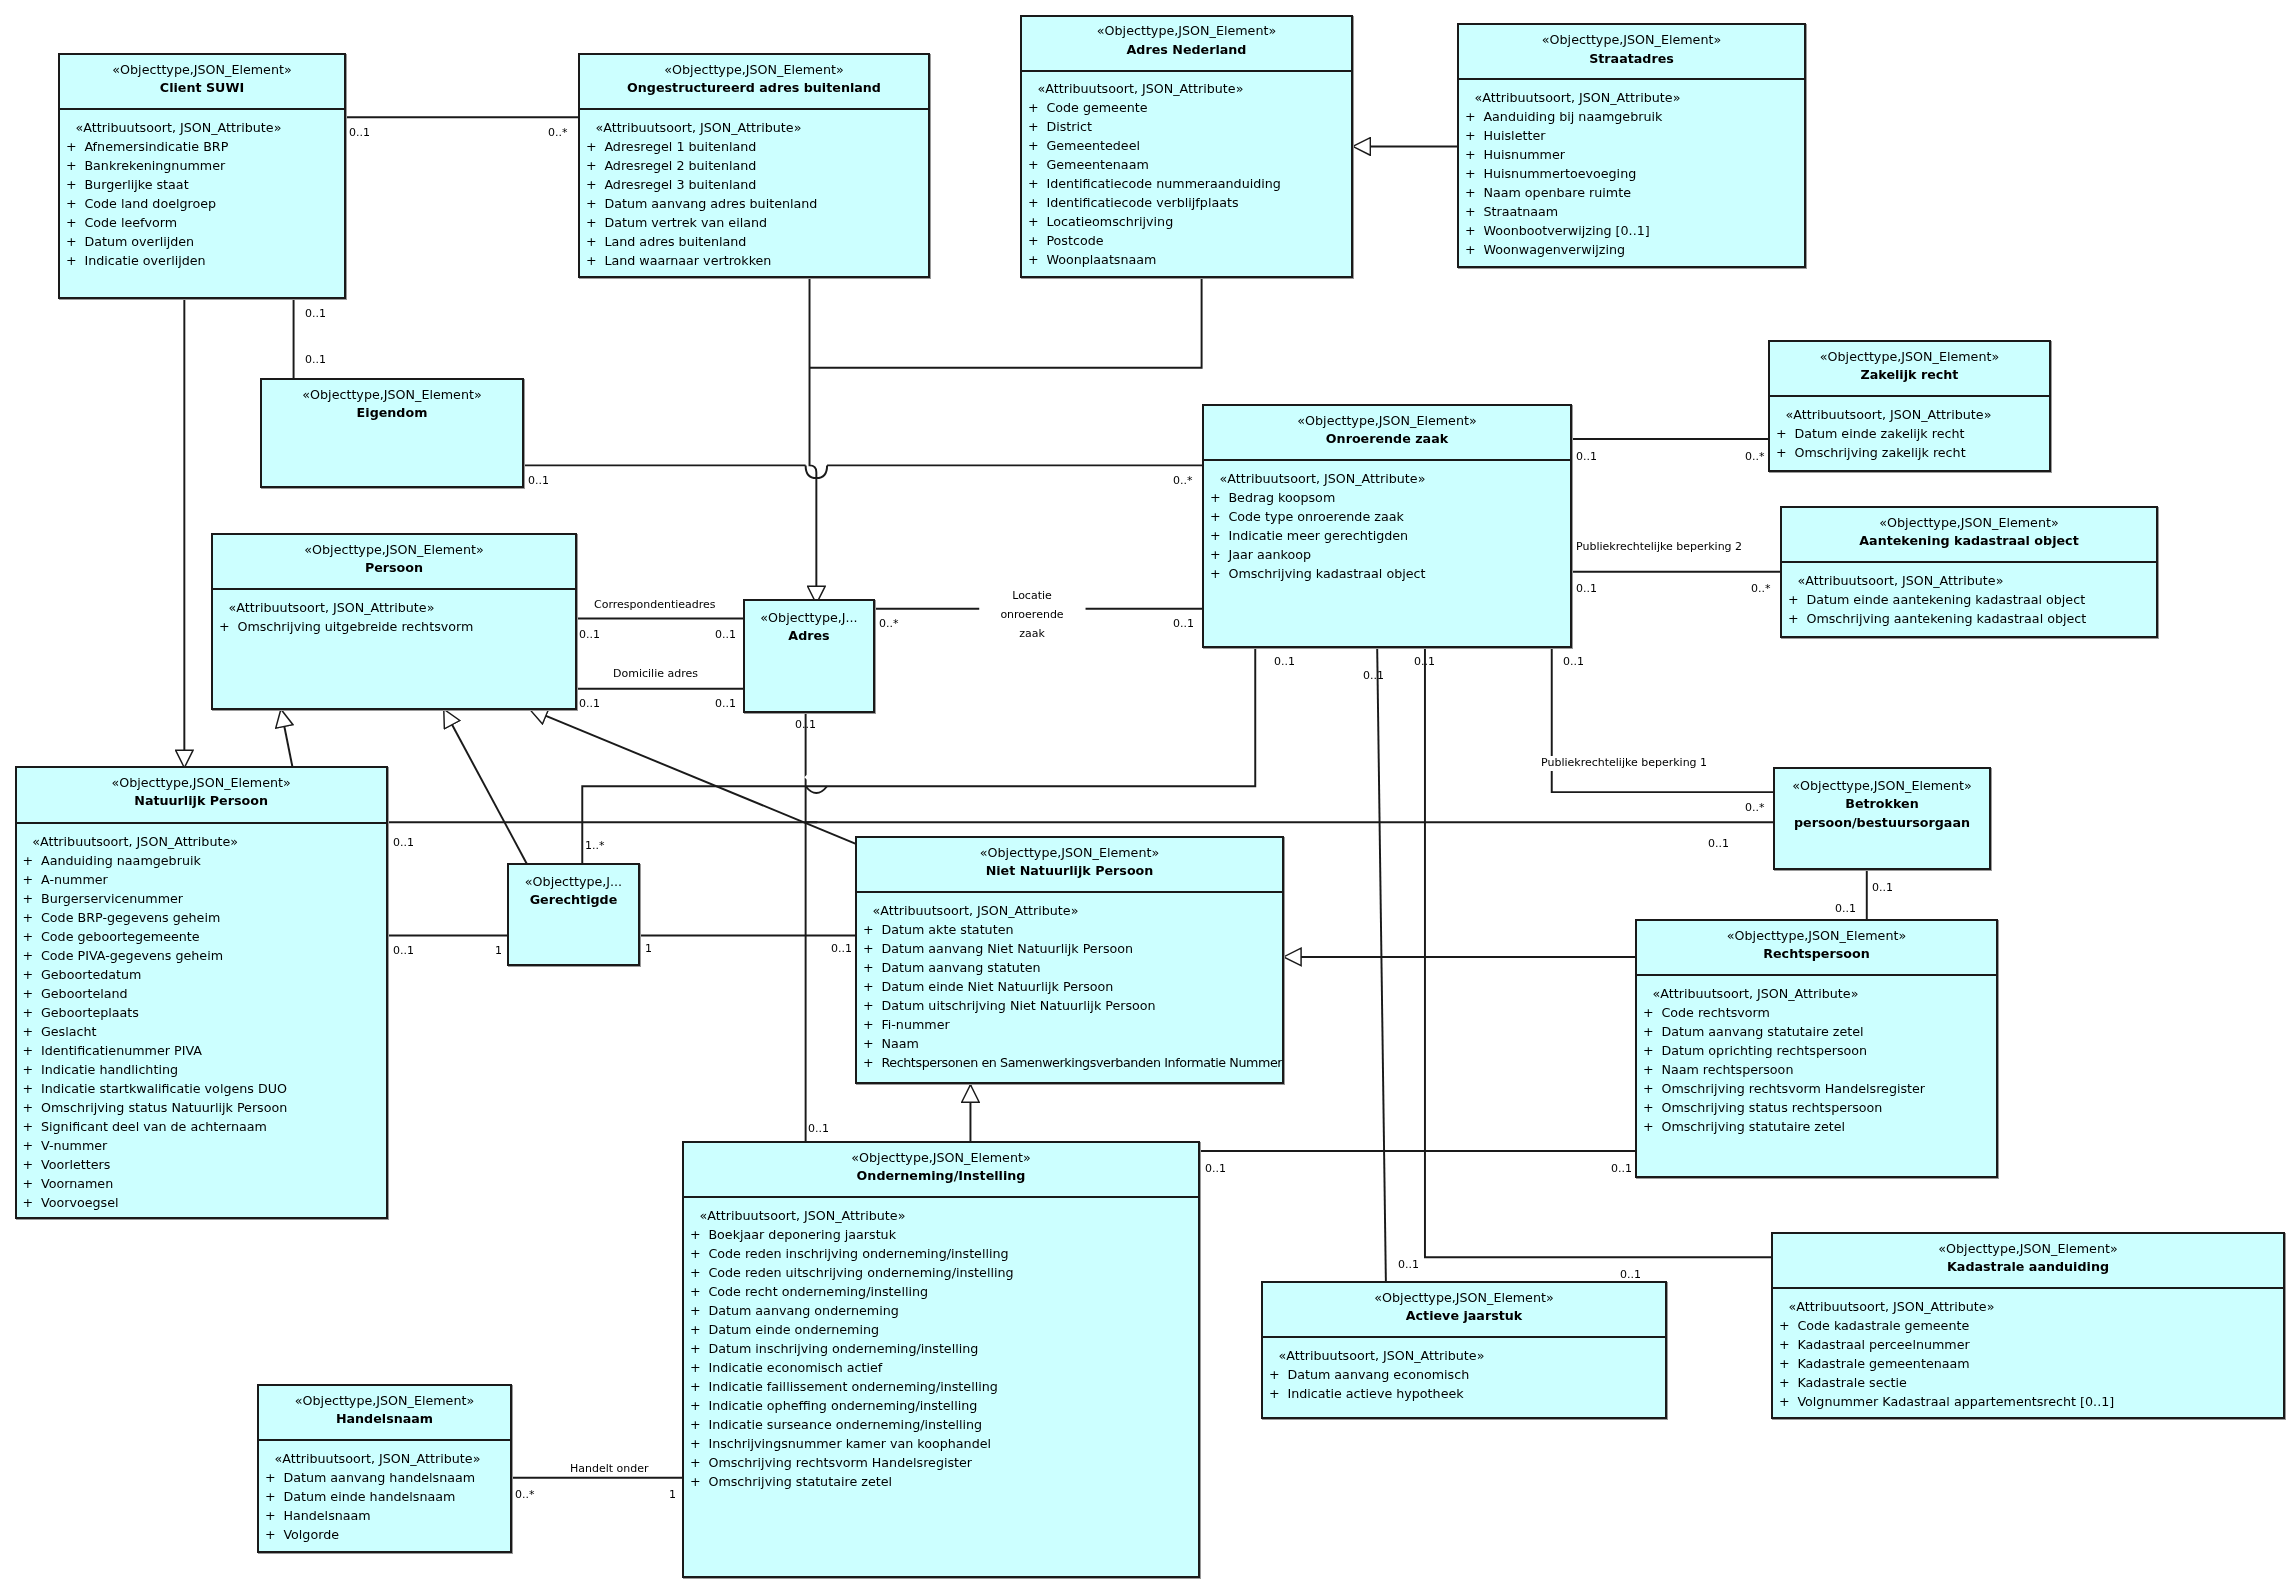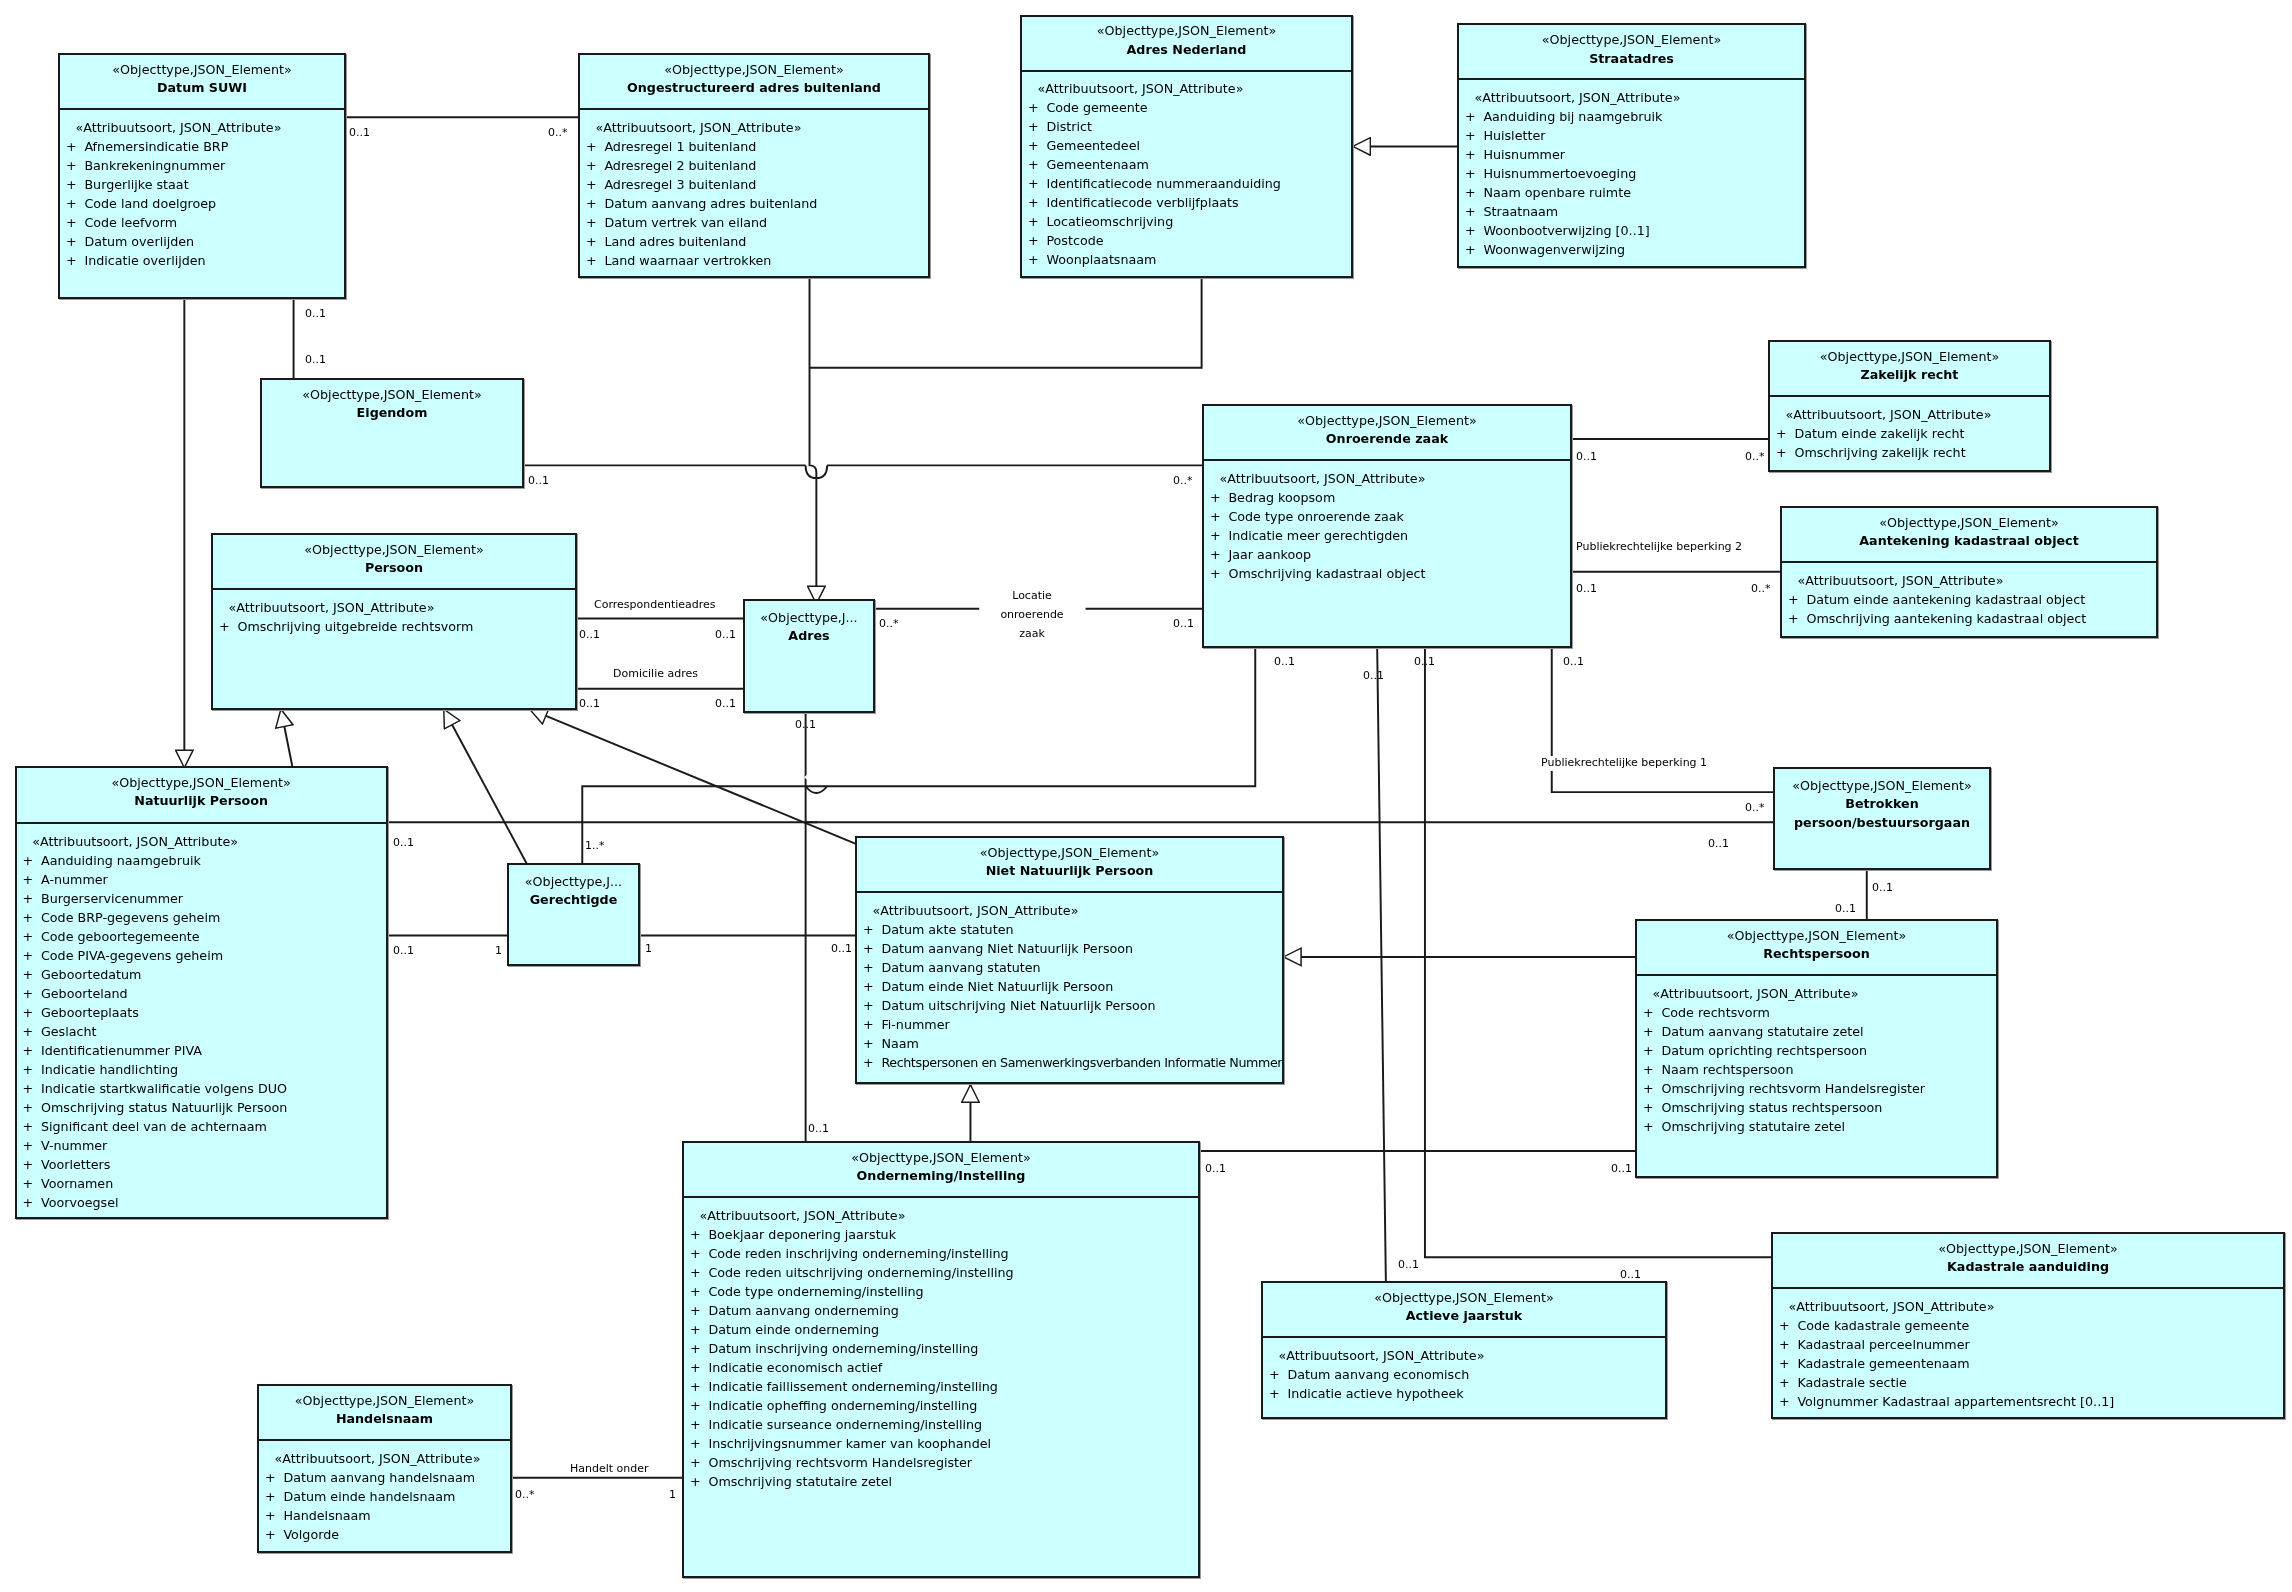--- a/index.html
+++ b/index.html
@@ -92,21 +92,21 @@
     <path d="M826,798 Q837,786 848,798" stroke="#fff" stroke-width="4"></path>
     <path d="M826,806 Q837,820 848,806"></path>
     <path d="M826,843 Q840,843 837,843"></path>
     <path d="M405,843 Q405,843 405,843"></path>
   </g>
 </svg>
 
 <div class="cls" style="left:58px;top:53px;width:288px;height:246px;">
   <div class="hd" style="height:55px;">
       <span class="stereo">«Objecttype,JSON_Element»</span>
-      <span class="nm">Datum SUWI</span>
+      <span class="nm">Client SUWI</span>
     </div>
   <div class="bd">
     <div class="ast">«Attribuutsoort, JSON_Attribute»</div>
     <div class="row"><span class="plus">+</span><span>Afnemersindicatie BRP</span></div>
     <div class="row"><span class="plus">+</span><span>Bankrekeningnummer</span></div>
     <div class="row"><span class="plus">+</span><span>Burgerlijke staat</span></div>
     <div class="row"><span class="plus">+</span><span>Code land doelgroep</span></div>
     <div class="row"><span class="plus">+</span><span>Code leefvorm</span></div>
     <div class="row"><span class="plus">+</span><span>Datum overlijden</span></div>
     <div class="row"><span class="plus">+</span><span>Indicatie overlijden</span></div>
@@ -312,21 +312,21 @@
 <div class="cls" style="left:682px;top:1141px;width:518px;height:437px;">
   <div class="hd" style="height:55px;">
       <span class="stereo">«Objecttype,JSON_Element»</span>
       <span class="nm">Onderneming/Instelling</span>
     </div>
   <div class="bd">
     <div class="ast">«Attribuutsoort, JSON_Attribute»</div>
     <div class="row"><span class="plus">+</span><span>Boekjaar deponering jaarstuk</span></div>
     <div class="row"><span class="plus">+</span><span>Code reden inschrijving onderneming/instelling</span></div>
     <div class="row"><span class="plus">+</span><span>Code reden uitschrijving onderneming/instelling</span></div>
-    <div class="row"><span class="plus">+</span><span>Code type onderneming/instelling</span></div>
+    <div class="row"><span class="plus">+</span><span>Code recht onderneming/instelling</span></div>
     <div class="row"><span class="plus">+</span><span>Datum aanvang onderneming</span></div>
     <div class="row"><span class="plus">+</span><span>Datum einde onderneming</span></div>
     <div class="row"><span class="plus">+</span><span>Datum inschrijving onderneming/instelling</span></div>
     <div class="row"><span class="plus">+</span><span>Indicatie economisch actief</span></div>
     <div class="row"><span class="plus">+</span><span>Indicatie faillissement onderneming/instelling</span></div>
     <div class="row"><span class="plus">+</span><span>Indicatie opheffing onderneming/instelling</span></div>
     <div class="row"><span class="plus">+</span><span>Indicatie surseance onderneming/instelling</span></div>
     <div class="row"><span class="plus">+</span><span>Inschrijvingsnummer kamer van koophandel</span></div>
     <div class="row"><span class="plus">+</span><span>Omschrijving rechtsvorm Handelsregister</span></div>
     <div class="row"><span class="plus">+</span><span>Omschrijving statutaire zetel</span></div>

